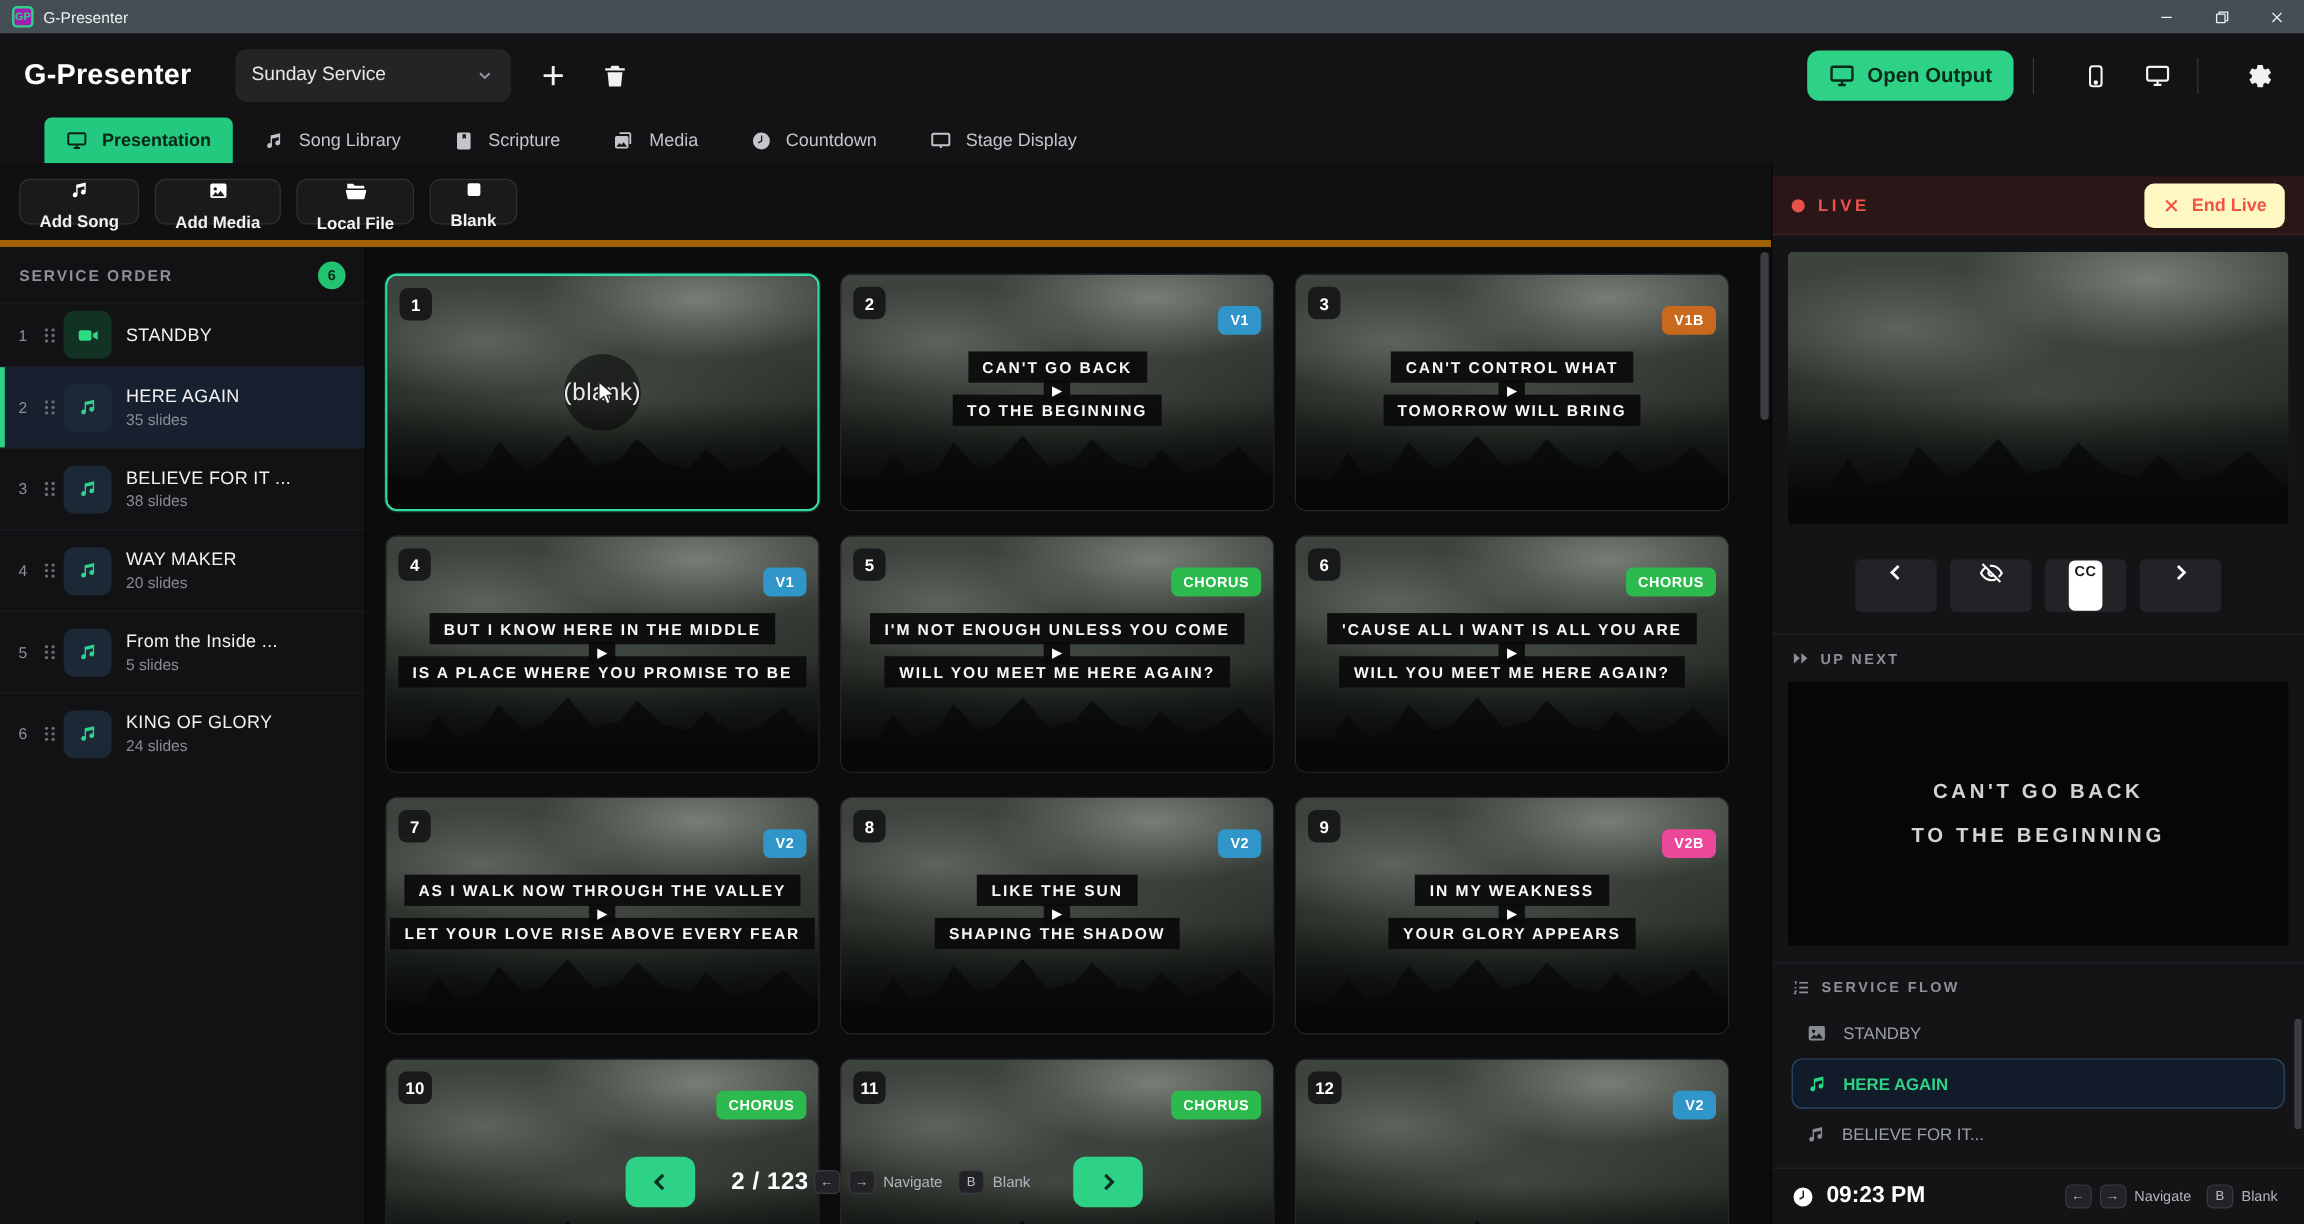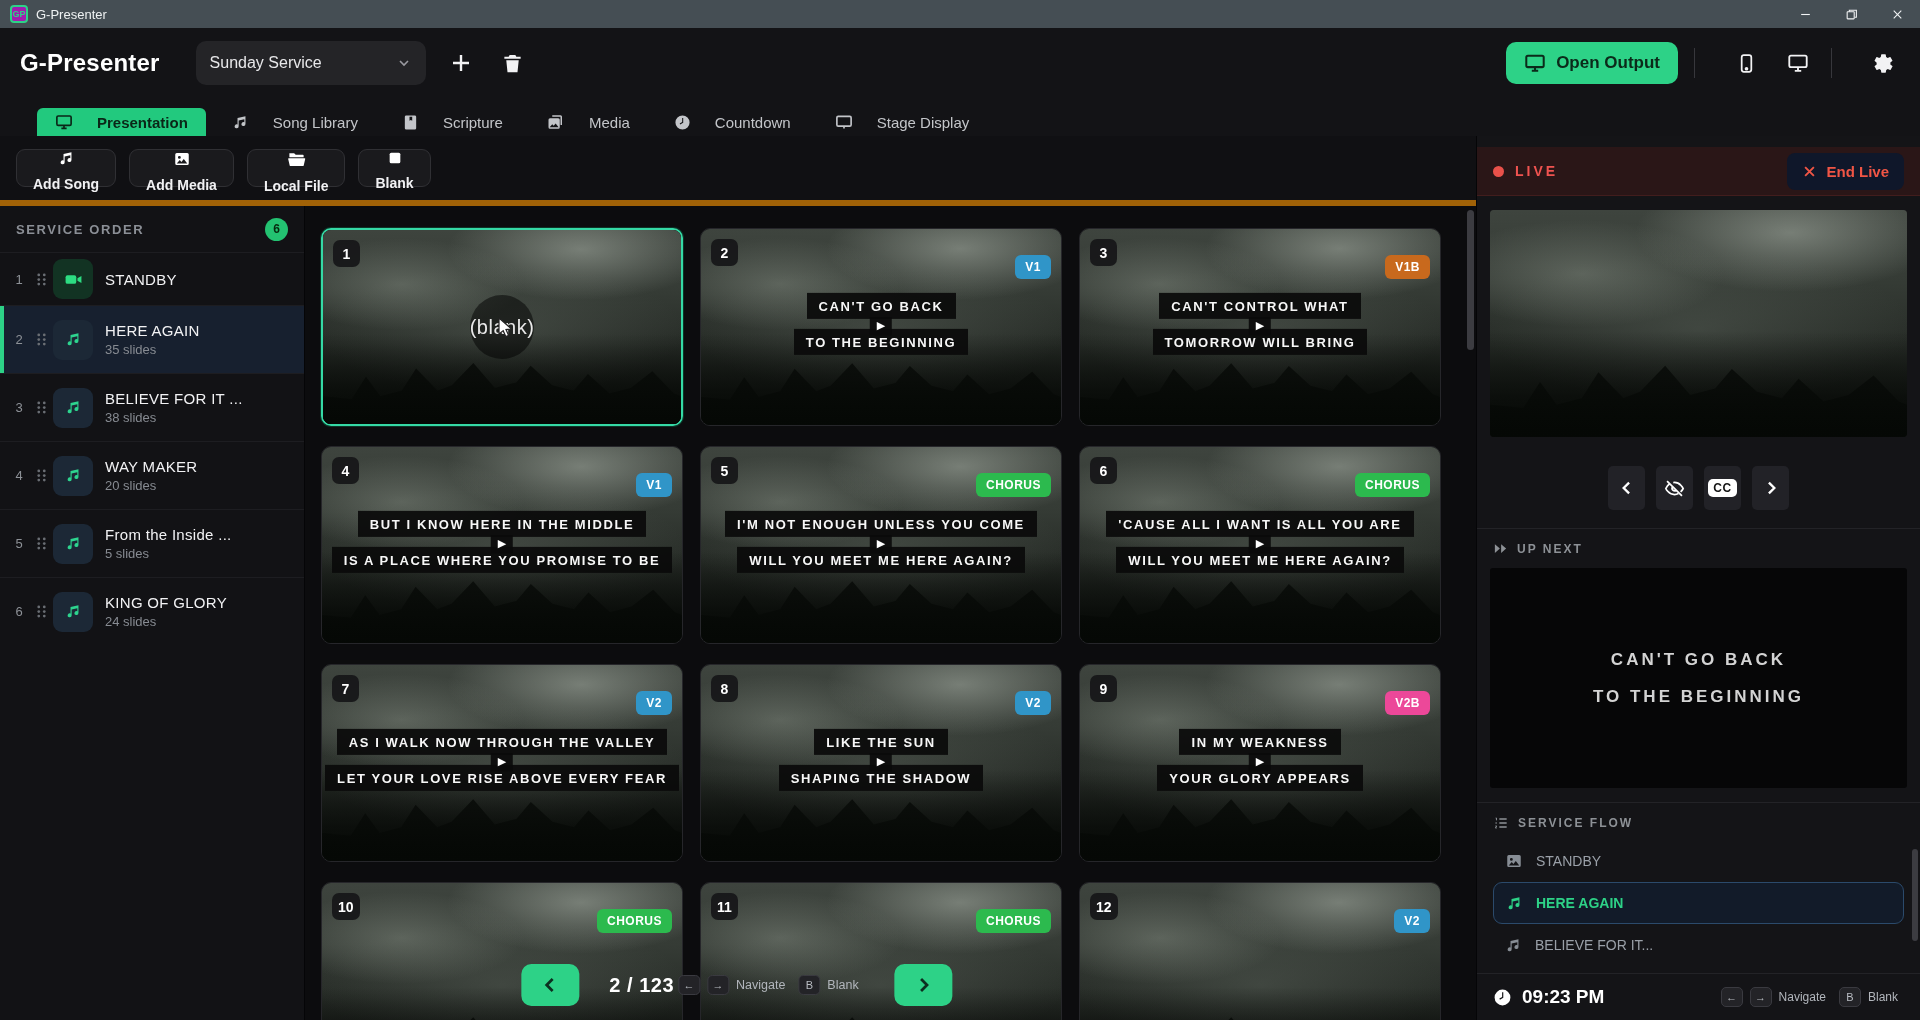--- a/index.html
+++ b/index.html
@@ -23,21 +23,21 @@
   .hd-iconbtn{margin-left:18px;color:#f2f2f4;display:flex;align-items:center;justify-content:center;width:34px;height:34px;cursor:pointer;}
   .hd-right{margin-left:auto;display:flex;align-items:center;}
   .open-output{height:42px;background:#2dd287;color:#0b2a1a;border:none;border-radius:10px;font-size:17px;font-weight:700;display:flex;align-items:center;gap:10px;padding:0 18px;cursor:pointer;}
   .open-output .ic{color:#0b2a1a;}
   .hd-sep{width:1px;height:30px;background:#37373c;margin:0 16px;}
   .ic{display:inline-flex;align-items:center;justify-content:center;}
   .ic svg{display:block;}
 
   
   .tabbar{height:38px;background:#131316;display:flex;align-items:flex-end;padding:0 0 0 37px;gap:8px;flex:0 0 auto;}
-  .tab{height:28px;display:flex;align-items:center;gap:24px;padding:0 18px;background:transparent;border:none;color:#c3c5c9;font-size:15px;cursor:pointer;border-radius:6px 6px 0 0;}
+  .tab{height:38px;display:flex;align-items:center;gap:12px;padding:0 18px;background:transparent;border:none;color:#c3c5c9;font-size:15px;cursor:pointer;border-radius:6px 6px 0 0;}
   .tab.active{background:#22c97e;color:#0a2617;font-weight:700;}
   .tab .ic{color:inherit;}
 
   
   .mainrow{flex:1;display:flex;min-height:0;background:#101013;}
   .leftcol{width:1476px;display:flex;flex-direction:column;min-height:0;}
   .toolbar{height:64px;display:flex;align-items:center;gap:13px;padding:0 16px;flex:0 0 auto;}
   .tb-btn{height:38px;display:flex;align-items:center;gap:9px;padding:0 16px;background:#1a1a1d;border:1px solid #303034;border-radius:9px;color:#f1f1f3;font-size:14px;font-weight:600;cursor:pointer;flex-direction:column;}
   .tb-btn .ic{color:#fff;}
 
@@ -93,24 +93,24 @@
   .pg-count{font-size:20px;font-weight:700;color:#fff;letter-spacing:.5px;}
   .hintrow{display:flex;align-items:center;gap:7px;}
   .keycap{min-width:22px;height:20px;background:#232327;border:1px solid #3a3a40;border-radius:5px;color:#b9bdc3;font-size:11px;display:flex;align-items:center;justify-content:center;padding:0 4px;}
   .hint-label{font-size:12.5px;color:#b2b6bc;margin-right:6px;}
 
   
   .livepanel{width:444px;background:#141417;border-left:1px solid #050507;display:flex;flex-direction:column;min-height:0;}
   .live-head{height:49px;margin-top:11px;background:#2a1617;border-bottom:1px solid #421d1d;display:flex;align-items:center;padding:0 16px;flex:0 0 auto;}
   .live-dot{width:11px;height:11px;border-radius:50%;background:#e8514a;margin-right:11px;}
   .live-label{color:#ef5350;font-size:14px;font-weight:700;letter-spacing:3px;}
-  .endlive{margin-left:auto;height:37px;background:#0f172a;border:none;border-radius:8px;color:#f05545;font-size:15px;font-weight:600;display:flex;align-items:center;gap:9px;padding:0 15px;cursor:pointer;}
+  .endlive{margin-left:auto;height:37px;background:#fef9c3;border:none;border-radius:8px;color:#f05545;font-size:15px;font-weight:600;display:flex;align-items:center;gap:9px;padding:0 15px;cursor:pointer;}
   .preview{margin:14px 13px 0;height:227px;border-radius:4px;position:relative;overflow:hidden;flex:0 0 auto;}
   .pv-controls{display:flex;justify-content:center;gap:11px;margin:29px 0 18px;flex:0 0 auto;}
-  .pv-btn{width:37px;height:44px;background:#222227;border:none;border-radius:5px;color:#fff;display:flex;align-items:center;justify-content:center;cursor:pointer;}
+  .pv-btn{width:68px;height:44px;background:#222227;border:none;border-radius:5px;color:#fff;display:flex;justify-content:center;cursor:pointer;}
   .pv-btn.cc{background:#222227;}
   .cc-chip{background:#fff;color:#141414;font-weight:700;font-size:12px;border-radius:5px;padding:2px 5px;letter-spacing:.5px;}
   .panel-div{height:1px;background:#232327;margin:0;flex:0 0 auto;}
   .sect-label{display:flex;align-items:center;gap:9px;color:#8d9196;font-size:12px;font-weight:700;letter-spacing:2px;padding:12px 16px 10px;flex:0 0 auto;}
   .upnext-box{margin:2px 13px 14px;height:220px;background:#060607;border-radius:3px;display:flex;flex-direction:column;align-items:center;justify-content:center;gap:17px;flex:0 0 auto;}
   .upnext-line{color:#d3d3d3;font-size:17px;font-weight:700;letter-spacing:3px;}
   .flow-list{flex:1;min-height:0;overflow:hidden;padding:2px 16px 6px;position:relative;}
   .flow-item{display:flex;align-items:center;gap:13px;height:36px;color:#9aa0a8;font-size:14px;padding:0 12px;cursor:pointer;}
   .flow-item .ic{color:#2dc97e;}
   .flow-item.dim .ic{color:#878d95;}

